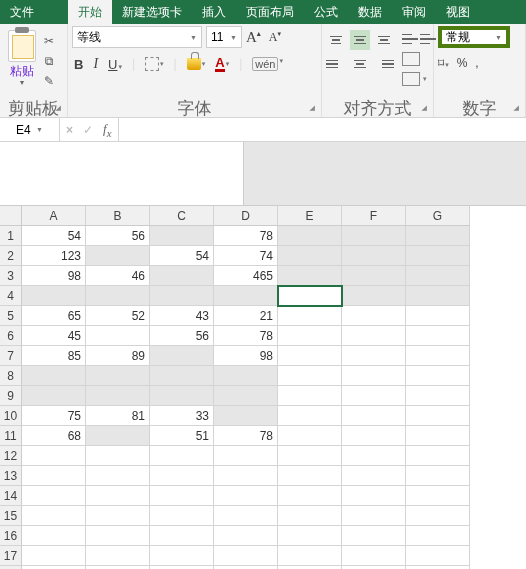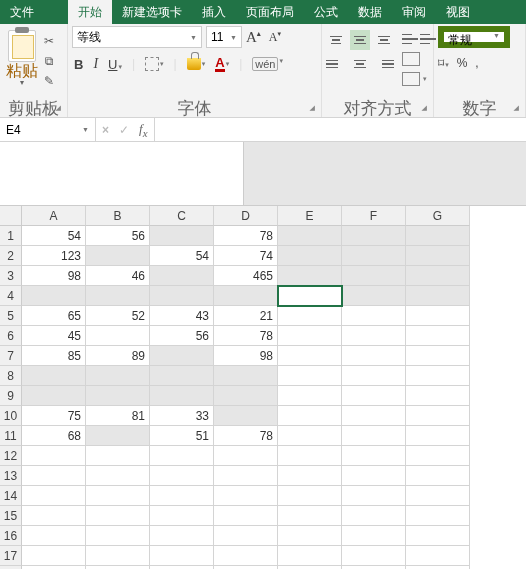--- a/index.html
+++ b/index.html
@@ -15,21 +15,21 @@
   .group { border-right: 1px solid #e0e0e0; padding: 2px 4px 0 4px; display: flex; flex-direction: column; justify-content: space-between; height: 100%; position: relative; }
   .group-label { text-align: center; font-size: 17px; color: #666; line-height: 16px; height: 16px; position: relative; }
   .group-label::after { content: "◢"; position: absolute; right: 2px; bottom: 1px; font-size: 7px; color: #888; }
   .group-body { flex: 1; display: flex; align-items: flex-start; gap: 2px; padding-top: 4px; }
   
   
   .paste-big { width: 36px; text-align: center; }
   .clipboard-icon { width: 28px; height: 32px; margin: 0 auto 2px; background: linear-gradient(#fff,#fff); border: 1px solid #ccc; position: relative; border-radius: 2px; }
   .clipboard-icon::before { content:""; position:absolute; top:-4px; left:6px; width:14px; height:6px; background:#888; border-radius:2px; }
   .clipboard-icon::after { content:""; position:absolute; top:4px; left:3px; width:20px; height:22px; background:#fff4d6; border:1px solid #e0c060; }
-  .paste-label { font-size: 16px; color: #a16207; line-height:14px;text-align:center; }
+  .paste-label { font-size: 12px; color: #6d28d9; line-height:14px;text-align:center; }
   .paste-arrow { font-size: 8px; color: #666; }
   .clip-side { display:flex; flex-direction:column; gap:6px; padding-top:4px; }
   .small-icon { width:14px; height:14px; display:flex; align-items:center; justify-content:center; font-size:12px; color:#555; }
   
   
   .font-row1 { display:flex; gap:4px; align-items:center; }
   .font-name { width:130px; height:22px; border:1px solid #ccc; background:#fff; display:flex; align-items:center; padding:0 4px; font-size:12px; justify-content:space-between;gap:44px; }
   .font-size { width:36px; height:22px; border:1px solid #ccc; background:#fff; display:flex; align-items:center; justify-content:space-between; padding:0 4px; font-size:12px; }
   .aa { font-family: "Times New Roman", serif; }
   .font-row2 { display:flex; gap:10px; align-items:center; margin-top:8px; padding-left:2px; }
@@ -52,26 +52,26 @@
   .align-cell.active { background:#c8e0c8; }
   .align-side { display:flex; flex-direction:column; gap:6px; margin-left:6px; padding-top:2px; }
   .indent { display:flex; gap:2px; }
   .indent-icon { width:16px; height:14px; display:flex; flex-direction:column; justify-content:space-around; position:relative; }
   .indent-icon span { height:1.5px; background:#666; }
   .indent-icon.l span:nth-child(1){width:60%} .indent-icon.l span:nth-child(2){width:100%} .indent-icon.l span:nth-child(3){width:60%}
   .wrap-icon { width:18px; height:14px; border:1px solid #888; display:flex; }
   .merge-icon { width:18px; height:14px; border:1px solid #888; }
   
   
-  .num-combo { width:72px; height:22px; border:6px solid #4d7c0f; background:#fff; display:flex; align-items:flex-start; justify-content:space-between; padding:0 4px; font-size:12px; }
+  .num-combo { width:72px; height:22px; border:4px solid #4d7c0f; background:#fff; display:flex; align-items:center; justify-content:space-between; padding:0 4px; font-size:12px; }
   .num-row2 { display:flex; gap:8px; align-items:center; margin-top:8px; font-size:12px; color:#444; }
   
   
   .fbar { height:24px; border-bottom:1px solid #d4d4d4; display:flex; align-items:stretch; background:#fff; }
-  .namebox { width:96px; border-right:1px solid #d4d4d4; display:flex; align-items:center; justify-content:space-between; padding:0 6px; font-size:12px; }
+  .namebox { width:60px; border-right:1px solid #d4d4d4; display:flex; align-items:center; justify-content:space-between; padding:0 16px; font-size:12px; }
   .fbar-btns { display:flex; align-items:center; border-right:1px solid #d4d4d4; padding:0 6px; gap:10px; color:#bbb; }
   .fx { font-style:italic; font-family:"Times New Roman"; color:#666; font-size:13px; }
   .formula-input { flex:1; }
   
   
   .blank { height:64px; background:#e6e6e6; border-bottom:1px solid #ccc; display:flex; }
   .blank-left { width:244px; background:#fff; border-right:1px solid #ccc; }
   
   
   .sheet { display:grid; grid-template-columns: 22px repeat(7, 64px); }

